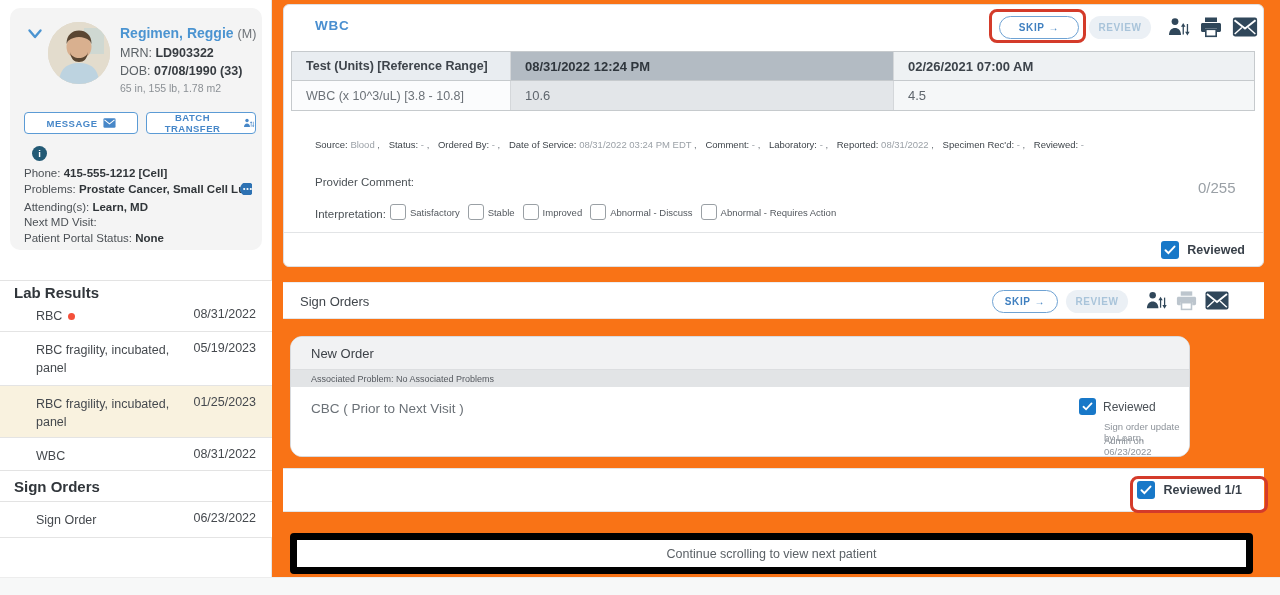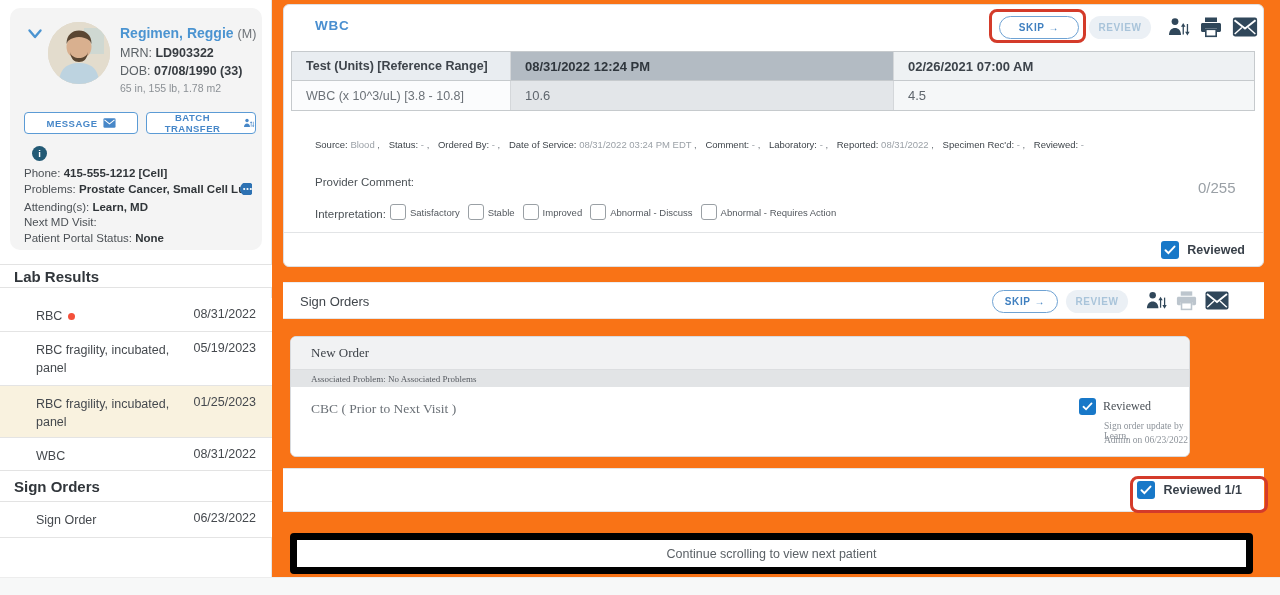--- a/index.html
+++ b/index.html
@@ -25,21 +25,21 @@
   .info-ic { position:absolute; left:22px; top:138px; width:15px; height:15px; border-radius:50%; background:#235a75;
     color:#fff; font-size:9.5px; font-weight:bold; display:flex; align-items:center; justify-content:center; cursor:pointer; }
   .p-detail { position:absolute; left:14px; width:228px; font-size:11.5px; color:#4c5156; white-space:nowrap; overflow:hidden; }
   .p-detail b { color:#303539; font-weight:bold; }
   .d1 { top:159px; } .d2 { top:175px; } .d3 { top:193px; } .d4 { top:208px; } .d5 { top:224px; }
   .ellipsis-badge { position:absolute; right:-2px; top:-1px; width:14px; height:14px; border-radius:50%; background:#2d72b3;
     display:flex; align-items:center; justify-content:center; cursor:pointer; }
 
   .side-header { position:absolute; left:0; width:272px; border-top:1px solid #e3e3e3; border-bottom:1px solid #e3e3e3;
     background:#fff; font-size:15px; font-weight:bold; color:#31363b; display:flex; align-items:center; padding-left:14px; }
-  .hdr-lab { top:264px; height:24px; }
+  .hdr-lab { top:280px; height:24px; }
   .hdr-sign { top:470px; height:32px; }
 
   .side-row { position:absolute; left:0; width:272px; display:flex; align-items:flex-start; padding:9px 16px 0 36px;
     border-bottom:1px solid #e4e4e4; font-size:12.5px; color:#45494e; cursor:pointer; background:#fff; }
   .side-row .nm { flex:1; padding-right:8px; line-height:1.45; }
   .side-row .dt { white-space:nowrap; }
   .r1 { top:298px; height:34px; } .r2 { top:332px; height:54px; } .r3 { top:386px; height:52px; background:#f9f2df; }
   .r4 { top:438px; height:32px; border-bottom:none; }
   .r5 { top:502px; height:36px; }
   .unread-dot { display:inline-block; width:7px; height:7px; border-radius:50%; background:#f4503a; margin-left:6px; vertical-align:middle; }
@@ -90,22 +90,22 @@
   .panel-footer { position:absolute; left:0px; top:227px; width:979px; height:35px; border-top:1px solid #e2e4e6;
     display:flex; align-items:center; justify-content:flex-end; padding-right:18px; gap:8px; }
   .cb-on { width:18px; height:18px; background:#1878c8; border-radius:3px; display:flex; align-items:center; justify-content:center; cursor:pointer; }
   .reviewed-lbl { font-size:12.5px; font-weight:bold; color:#39414a; }
 
   
   .sign-strip { position:absolute; left:283px; top:282px; width:981px; height:37px; background:#fff;
     border-top:1px solid #eceef0; border-bottom:1px solid #e4e6e8; }
   .sign-title { position:absolute; left:17px; top:11px; font-size:13px; color:#41464c; }
 
-  .new-order { position:absolute; left:290px; top:336px; width:900px; height:121px; border:1px solid #d8dadd; border-radius:6px;
-    background:#fff; overflow:hidden;font-family:Liberation Serif, serif; }
+  .new-order { position:absolute; left:290px; top:336px; width:900px; height:121px; border:1px solid #d8dadd; border-radius:12px;
+    background:#fff; overflow:hidden; }
   .no-head { height:33px; background:#f1f2f3; border-bottom:1px solid #dcdee0; display:flex; align-items:center;
     padding-left:20px; font-size:13px; color:#3d4248; }
   .no-strip { height:17px; background:#e2e4e6; display:flex; align-items:center; padding-left:20px; font-size:9px; color:#55595f; }
   .no-body { position:relative; height:69px; background:#fff; }
   .order-name { position:absolute; left:20px; top:14px; font-size:13.5px; color:#6b7177; }
   .no-reviewed { position:absolute; left:788px; top:11px; display:flex; align-items:center; gap:7px; }
   .no-reviewed .cb-on { width:17px; height:17px; }
   .no-reviewed .txt { font-size:12px; color:#4a5056; }
   .no-note { position:absolute; left:813px; font-size:9.5px; color:#8d939a; }
   .nn1 { top:34px; } .nn2 { top:48px; }

